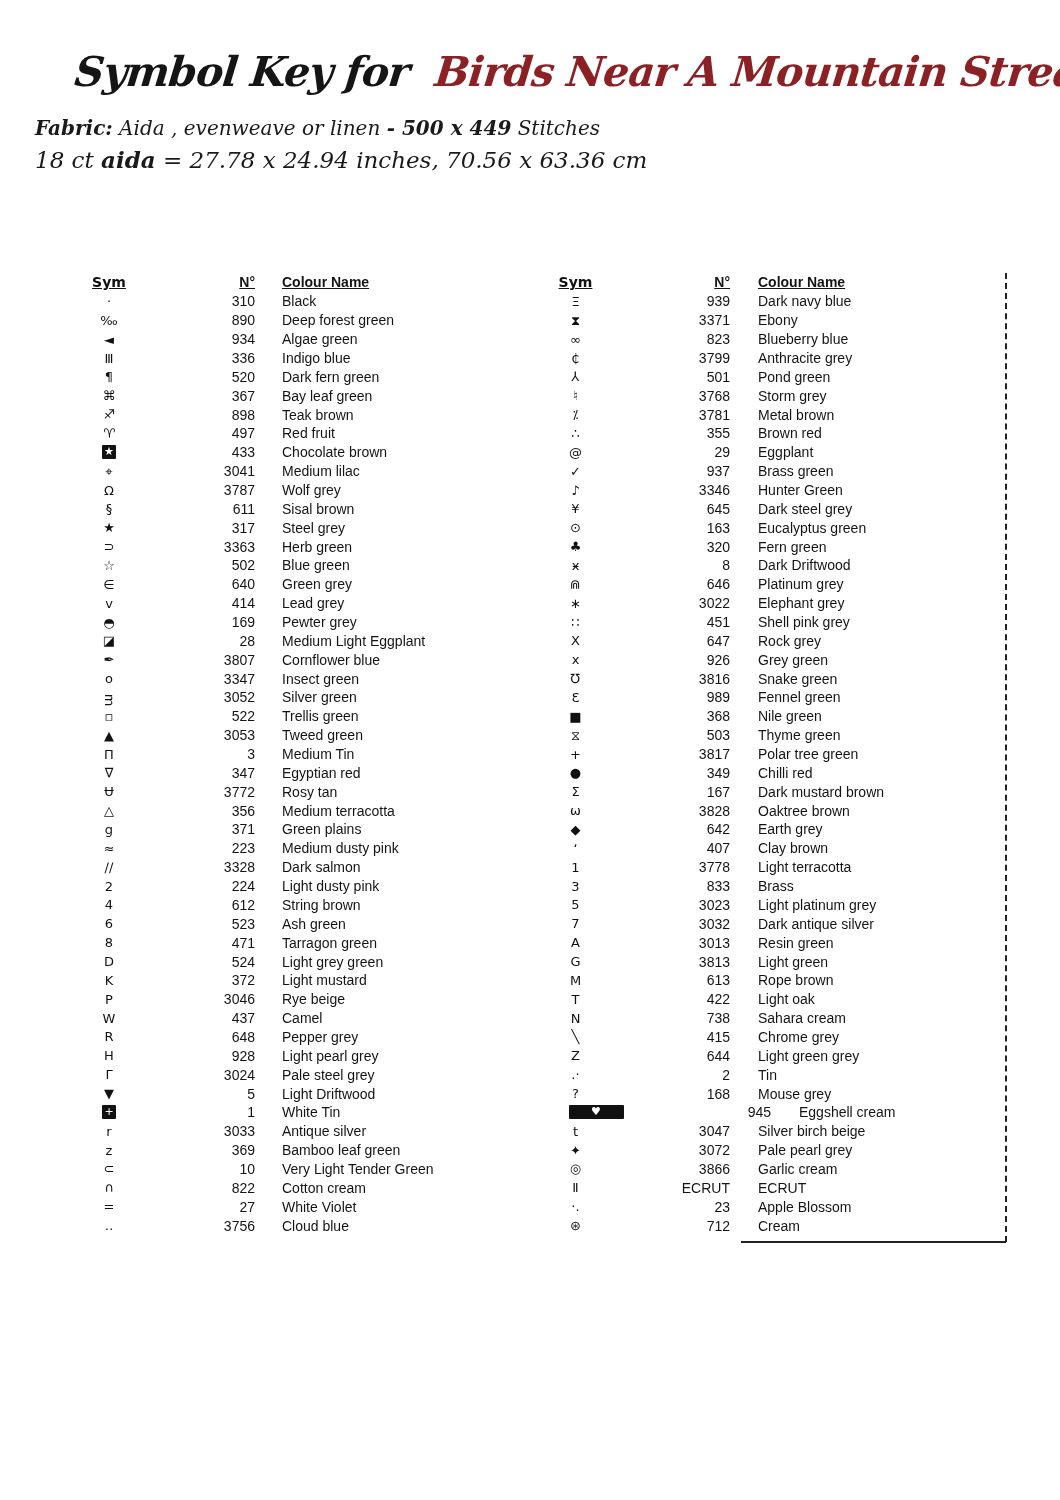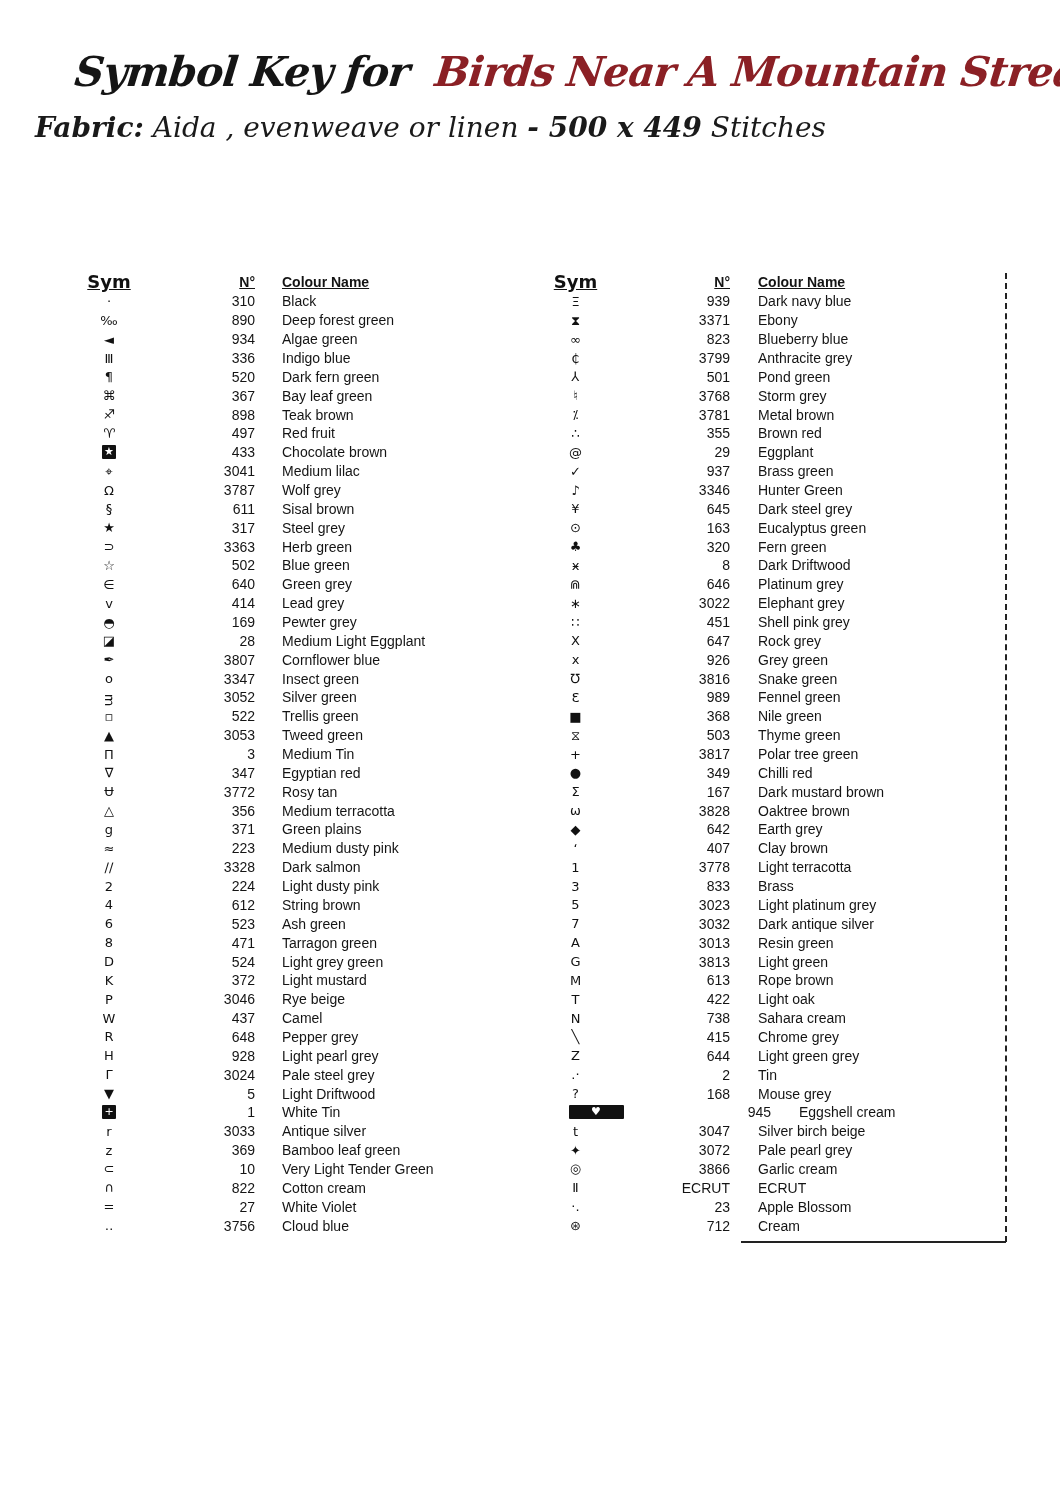--- a/index.html
+++ b/index.html
@@ -13,37 +13,37 @@
          font-size:41px;letter-spacing:-1px;transform:skewX(-6deg);}
   .title .t-black{color:#151515;margin-right:26px;}
   .title .t-red{color:#8B2025;}
 
   
   .info{position:absolute;left:35px;top:112px;width:990px;
         font-family:"DejaVu Serif",serif;font-style:italic;font-size:23px;
         color:#1a1a1a;}
   .info p{margin:0;height:32.4px;line-height:32.4px;white-space:nowrap;}
   .info .b{font-weight:bold;}
-  .info p.fabric{font-size:28px;}
+  .info p.fabric{font-size:20px;}
 
   
   .tbl{position:absolute;top:272px;}
   #tbl-left{left:75px;width:436px;}
   #tbl-right{left:548px;width:458px;}
   .trow{display:flex;align-items:center;height:18.87px;}
   .thead{height:20px;font-weight:bold;}
   .hd{text-decoration:underline;font-size:14px;}
   .sym{width:68px;text-align:center;font-size:13px;color:#111;
        font-family:"DejaVu Sans",sans-serif;line-height:1;}
   #tbl-right .sym{width:55px;}
   .num{width:112px;text-align:right;font-size:14px;}
   #tbl-right .num{width:127px;}
   .name{padding-left:27px;font-size:14px;white-space:nowrap;}
   #tbl-right .name{padding-left:28px;}
-  .thead .sym{font-size:18px;}
+  .thead .sym{font-size:14px;}
   .sym.inv{display:inline-block;width:14px;height:14px;line-height:14px;
            margin:0 27px;background:#111;color:#fff;font-size:11px;
            border-radius:1px;text-align:center;flex:none;}
   #tbl-right .sym.inv{margin:0 20.5px;}
 
   
   .vline{position:absolute;left:1005px;top:273px;height:969px;width:0;
          border-left:2.2px dashed #222;}
   .hline{position:absolute;left:741px;top:1241px;width:265px;height:0;
          border-top:2px solid #222;}
@@ -52,20 +52,21 @@
 <body>
 
 <div class="page">
 
   <div class="title">
     <span class="t-black">Symbol Key for</span><span class="t-red">Birds Near A Mountain Stream (regular)</span>
   </div>
 
   <div class="info">
     <p class="fabric"><span class="b">Fabric:</span><span>  Aida , evenweave or  linen </span><span class="b">- 500 x 449</span><span> Stitches</span></p>
+    <p><span>18 ct </span><span class="b">aida</span><span>  = 27.78 x 24.94 inches, 70.56 x 63.36 cm</span></p>
   </div>
 
   <div class="tbl" id="tbl-left">
     <div class="trow thead">
       <span class="sym hd">Sym</span>
       <span class="num hd">N°</span>
       <span class="name hd">Colour Name</span>
     </div>
     <div class="tbody">
         <div class="trow">

